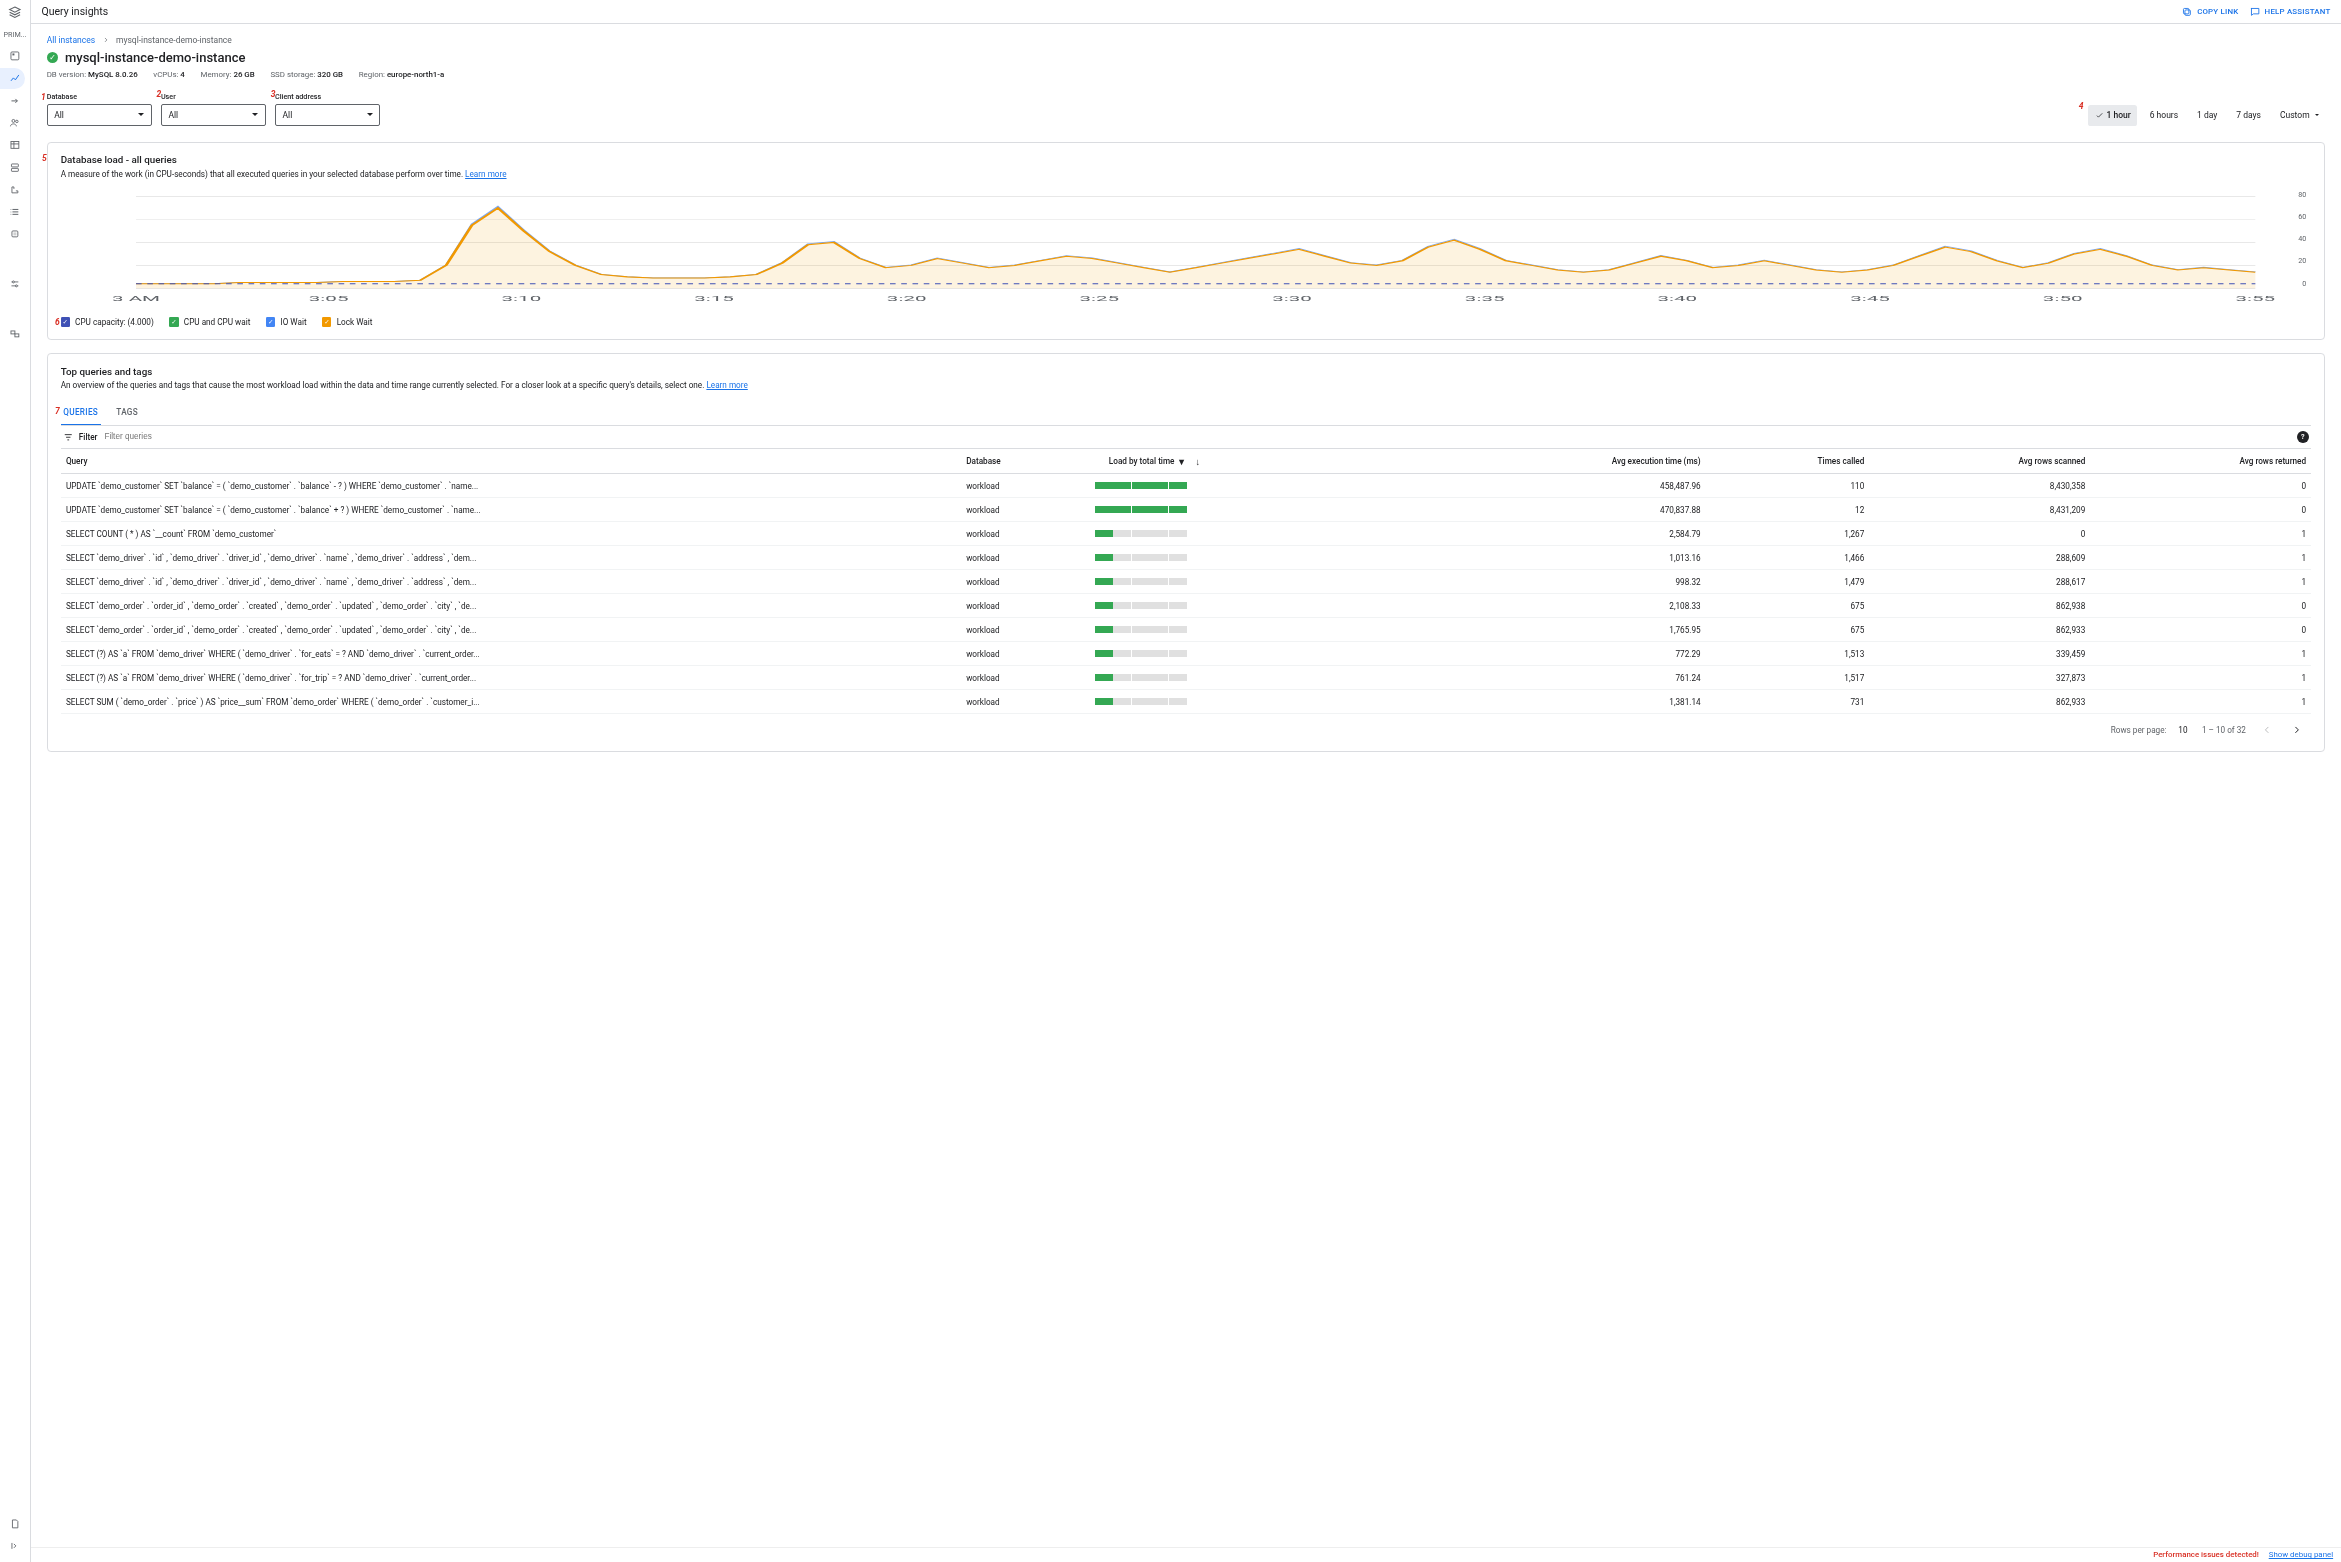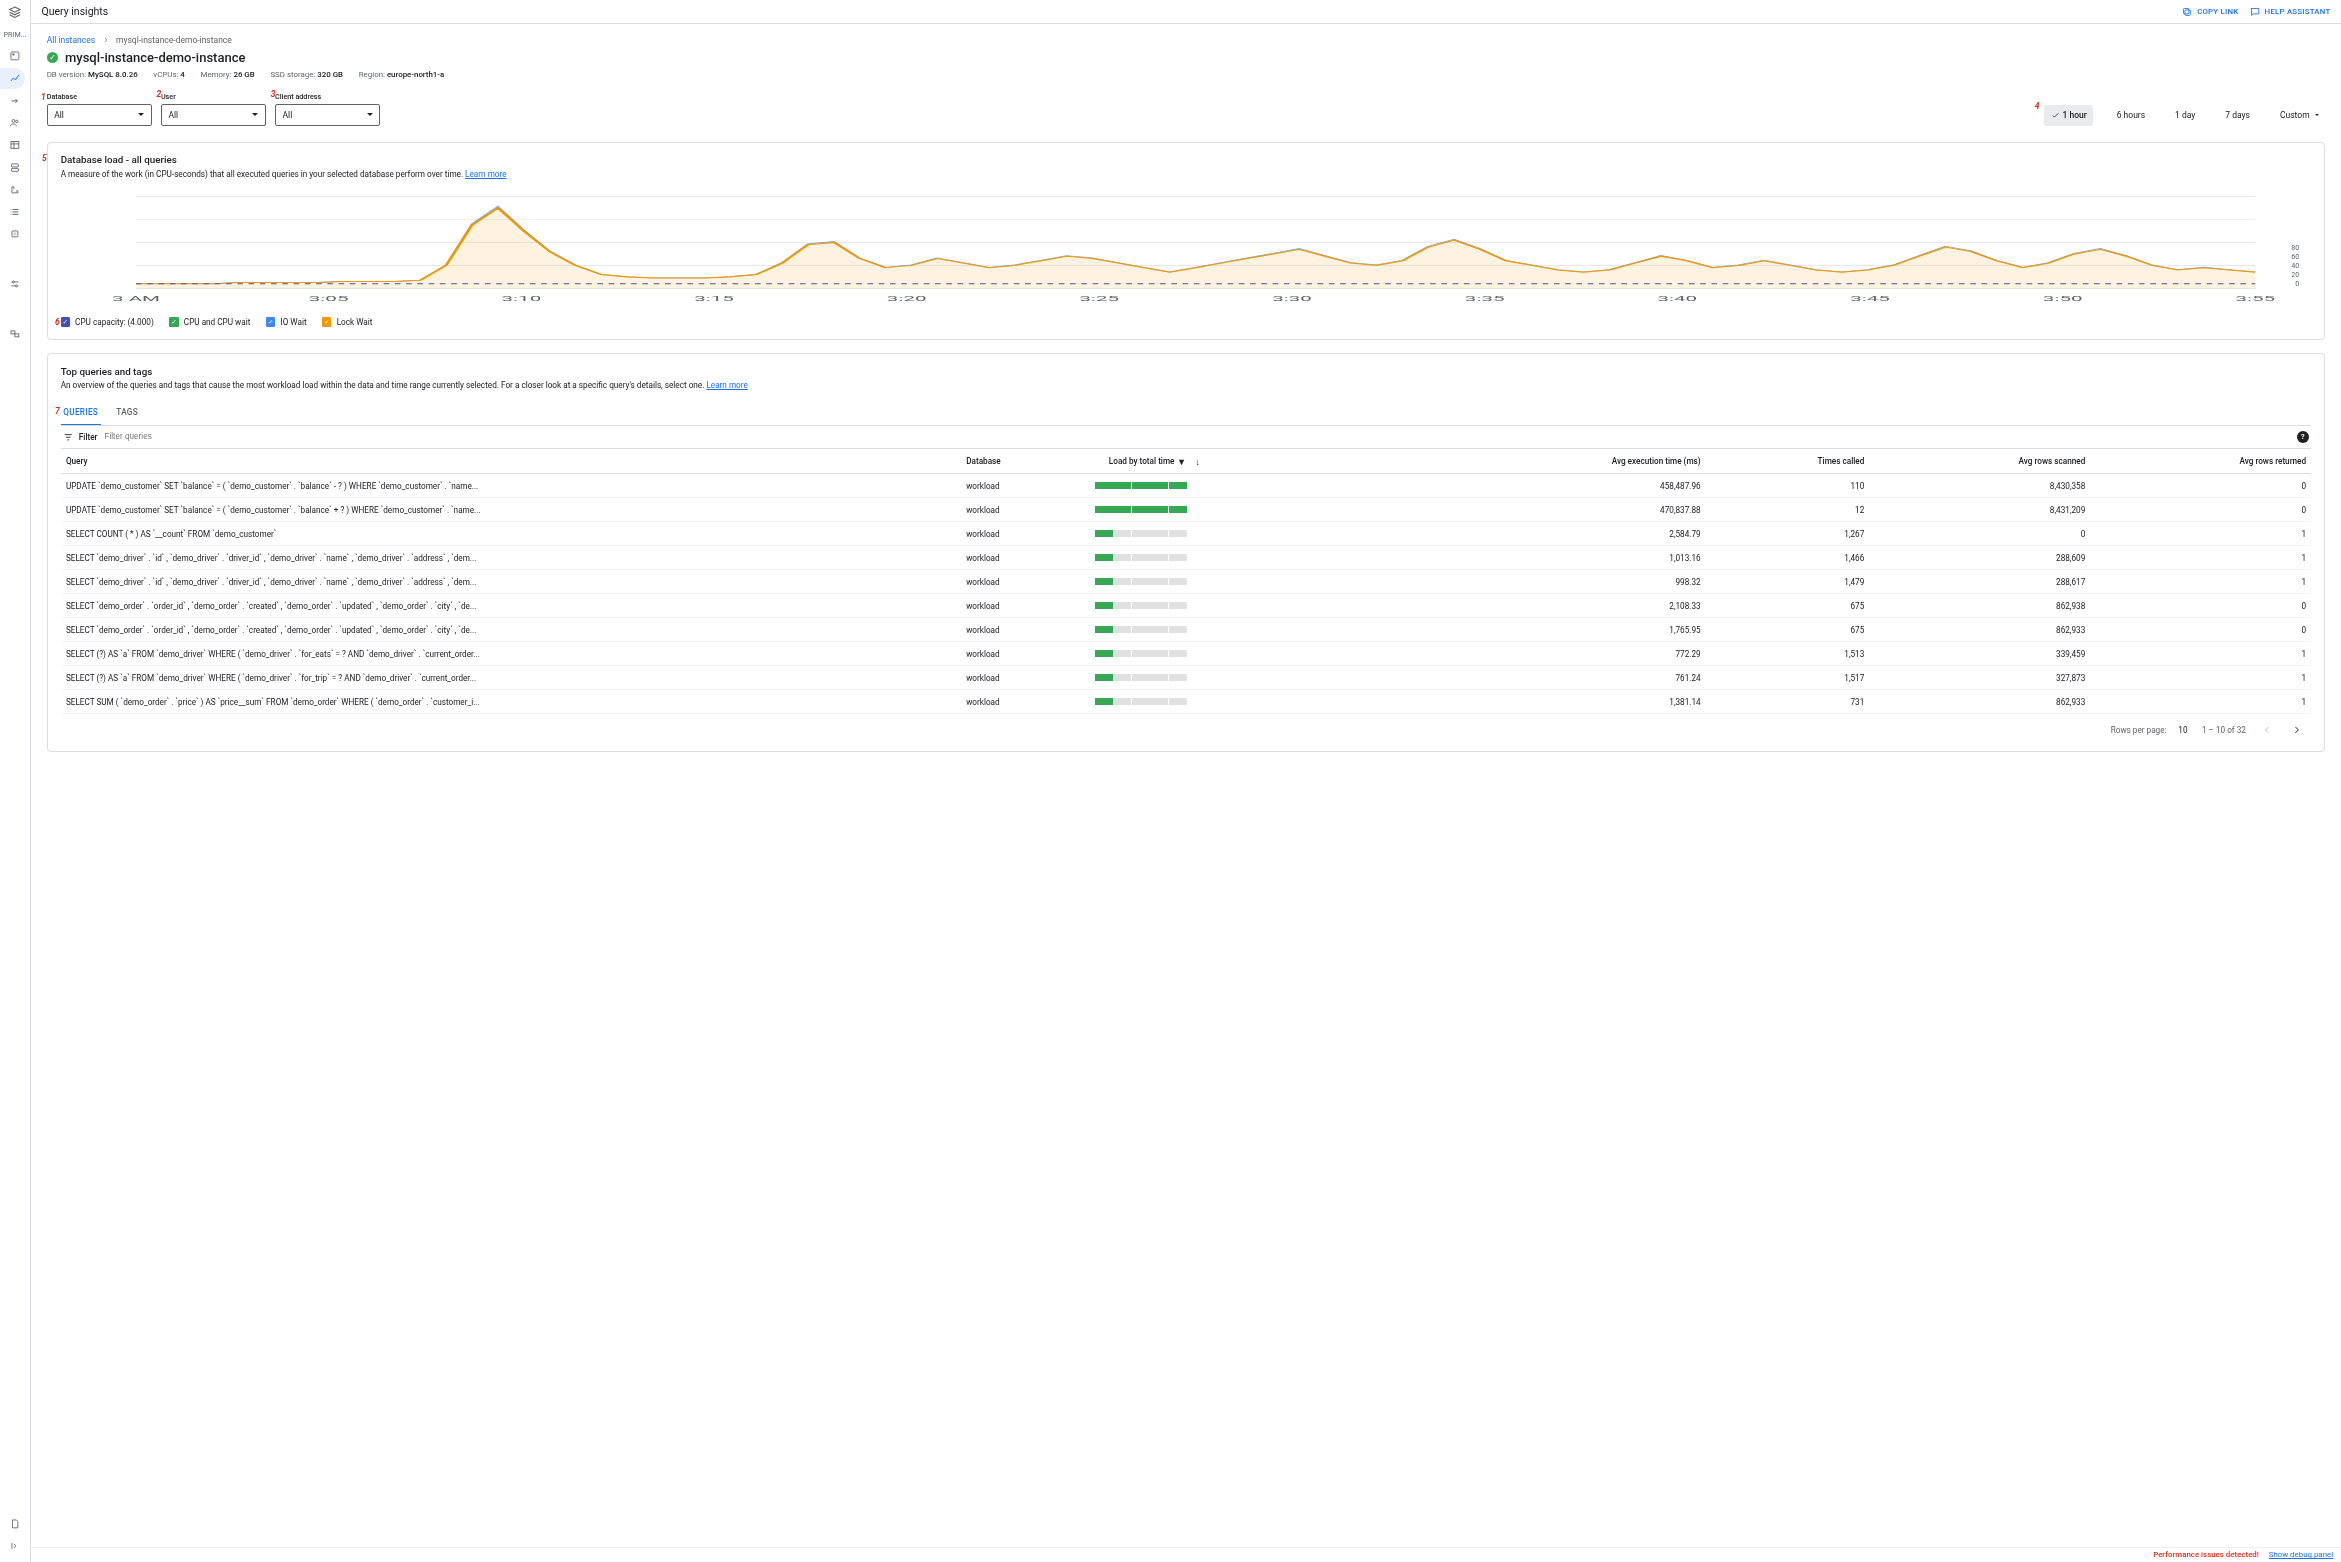--- a/index.html
+++ b/index.html
@@ -72,21 +72,21 @@
 
   
   .chart-area { position: relative; height: 118px; margin-top: 10.5px; }
   .chart-svg { width: 100%; height: 100%; }
   .chart-svg .grid-line { stroke: #e0e0e0; stroke-width: 1; }
   .chart-svg .cap-line { stroke: #3f51b5; stroke-width: 1.2; stroke-dasharray: 3 3; }
   .chart-svg .area { fill: rgba(242,153,0,.12); }
   .chart-svg .line-main { stroke: var(--orange); stroke-width: 1.6; fill: none; }
   .chart-svg .line-sec { stroke: #4285f4; stroke-width: 1.2; fill: none; opacity:.7; }
   .chart-svg .ax-text { font-size: 11px; fill: var(--text-sec); }
-  .y-labels { position:absolute; right:12px; top:0; height:98px; width:15.7px; display:flex; flex-direction:column; justify-content:flex-end; align-items:flex-end; font-size:7.2px; color:var(--text-sec); }
+  .y-labels { position:absolute; right:5px; top:0; height:98px; width:15.7px; display:flex; flex-direction:column; justify-content:space-between; align-items:flex-end; font-size:7.2px; color:var(--text-sec); }
 
   .legend { display: flex; gap: 15.7px; margin-top: 9.2px; align-items: center; font-size: 8.2px; position:relative; }
   .legend .item { display: flex; align-items: center; gap: 5.2px; }
   .legend .swatch { width: 9.2px; height: 9.2px; border-radius: 1.3px; display:flex; align-items:center; justify-content:center; color:#fff; font-size:6.5px; }
 
   
   .tabs { display: flex; gap: 13px; border-bottom: 0.7px solid var(--border); margin-top: 10.5px; position:relative; }
   .tab { padding: 6.5px 2.6px; font-size: 8.2px; font-weight: 500; letter-spacing: 0.3px; color: var(--text-sec); cursor: pointer; border-bottom: 1.3px solid transparent; }
   .tab.active { color: var(--blue); border-bottom-color: var(--blue); }
 
@@ -319,21 +319,21 @@
           <div class="field">
             <label>Client address</label>
             <div class="select">
                 <span>All</span>
                 <span class="caret"></span>
               </div>
           </div>
         </div>
         <div class="time-picker">
           <div class="step-badge" style="left:-13px;top:-5.2px">4</div>
-          <div style="display: flex; gap: 17px;">
+          <div style="display: flex; gap: 6px;">
               <div class="time-chip active"><svg class="check" viewBox="0 0 24 24">
                   <path d="M5 12l4 4 10-10" fill="none" stroke="#202124" stroke-width="2"></path>
                 </svg>1 hour</div>
               <div class="time-chip">6 hours</div>
               <div class="time-chip">1 day</div>
               <div class="time-chip">7 days</div>
               <div class="time-chip">Custom <span style="display:inline-block;border-left:2.6px solid transparent;border-right:2.6px solid transparent;border-top:2.6px solid #202124;margin-left:2.6px"></span></div>
             </div>
         </div>
       </div>

